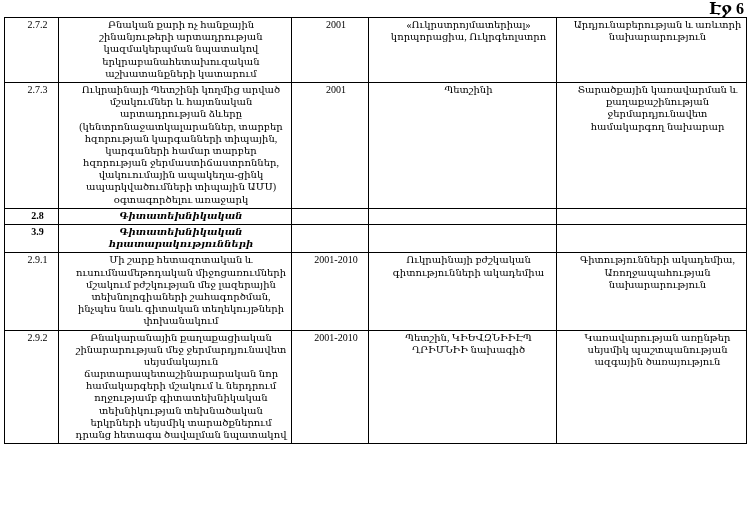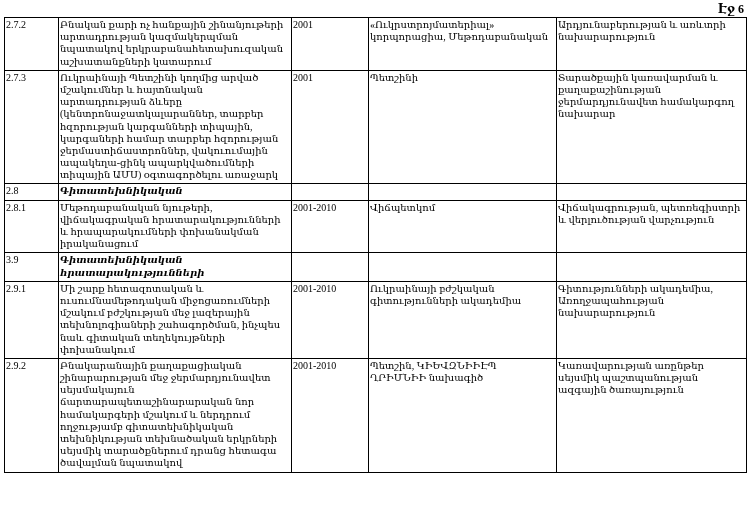--- a/index.html
+++ b/index.html
@@ -16,46 +16,46 @@
   }
   .page {
     box-sizing: border-box;
     width: 750px;
     height: 528px;
     padding: 2px 4px 2px 4px;
   }
   .page-header {
     text-align: right;
     font-weight: bold;
-    font-size: 12px;
+    font-size: 16px;
     line-height: 14px;
     padding-right: 2px;
   }
   table.program {
     border-collapse: collapse;
     table-layout: fixed;
     width: 742px;
     margin-top: 1px;
   }
   table.program td {
     border: 1px solid #000;
     vertical-align: top;
     font-size: 10px;
     line-height: 1.22;
-    padding: 1px 3px 2px 1px;
-    text-align: left;
+    padding: 1px 3px 2px 15px;
+    text-align: center;
     word-wrap: break-word;
     margin-left: 29px;
   }
   td.col-num {
     text-align: left;
     padding-left: 2px;
   }
   tr.section td.col-num {
-    font-weight: normal;
+    font-weight: bold;
   }
   tr.section td.col-desc {
     font-weight: bold;
     font-style: italic;
   }
   .col-w-num  { width: 54px;  }
   .col-w-desc { width: 233px; }
   .col-w-year { width: 77px;  }
   .col-w-org  { width: 188px; }
   .col-w-resp { width: 190px; }
@@ -72,43 +72,36 @@
       <col class="col-w-desc">
       <col class="col-w-year">
       <col class="col-w-org">
       <col class="col-w-resp">
     </colgroup>
     <tbody>
         <tr>
           <td class="col-num">2.7.2</td>
           <td class="col-desc">Բնական քարի ոչ հանքային շինանյութերի արտադրության կազմակերպման նպատակով երկրաբանահետախուզական աշխատանքների կատարում</td>
           <td class="col-year">2001</td>
-          <td class="col-org">«Ուկրստրոյմատերիալ» կորպորացիա, Մեթոդաբանական</td>
+          <td class="col-org">«Ուկրստրոյմատերիալ» կորպորացիա, Ուկրգեոլստրո</td>
           <td class="col-resp">Արդյունաբերության և առևտրի նախարարություն</td>
         </tr>
         <tr>
           <td class="col-num">2.7.3</td>
           <td class="col-desc">Ուկրաինայի Պետշինի կողմից արված մշակումներ և հայտնական արտադրության ձևերը (կենտրոնաջատկալարաններ, տարբեր հզորության կարգանների տիպային, կարգաների համար տարբեր հզորության ջերմաստիճաստրոններ, վակուումային ապակեղա-ցինկ ապարկվածումների տիպային ԱՄՍ) օգտագործելու առաջարկ</td>
           <td class="col-year">2001</td>
           <td class="col-org">Պետշինի</td>
           <td class="col-resp">Տարածքային կառավարման և քաղաքաշինության ջերմարդյունավետ համակարգող նախարար</td>
         </tr>
         <tr class="section">
           <td class="col-num">2.8</td>
           <td class="col-desc">Գիտատեխնիկական</td>
           <td class="col-year"></td>
           <td class="col-org"></td>
           <td class="col-resp"></td>
-        </tr>
-        <tr>
-          <td class="col-num">2.8.1</td>
-          <td class="col-desc">Մեթոդաբանական նյութերի, վիճակագրական հրատարակությունների և հրապարակումների փոխանակման իրականացում</td>
-          <td class="col-year">2001-2010</td>
-          <td class="col-org">Վիճպետկոմ</td>
-          <td class="col-resp">Վիճակագրության, պետռեգիստրի և վերլուծության վարչություն</td>
         </tr>
         <tr class="section">
           <td class="col-num">3.9</td>
           <td class="col-desc">Գիտատեխնիկական հրատարակությունների</td>
           <td class="col-year"></td>
           <td class="col-org"></td>
           <td class="col-resp"></td>
         </tr>
         <tr>
           <td class="col-num">2.9.1</td>

